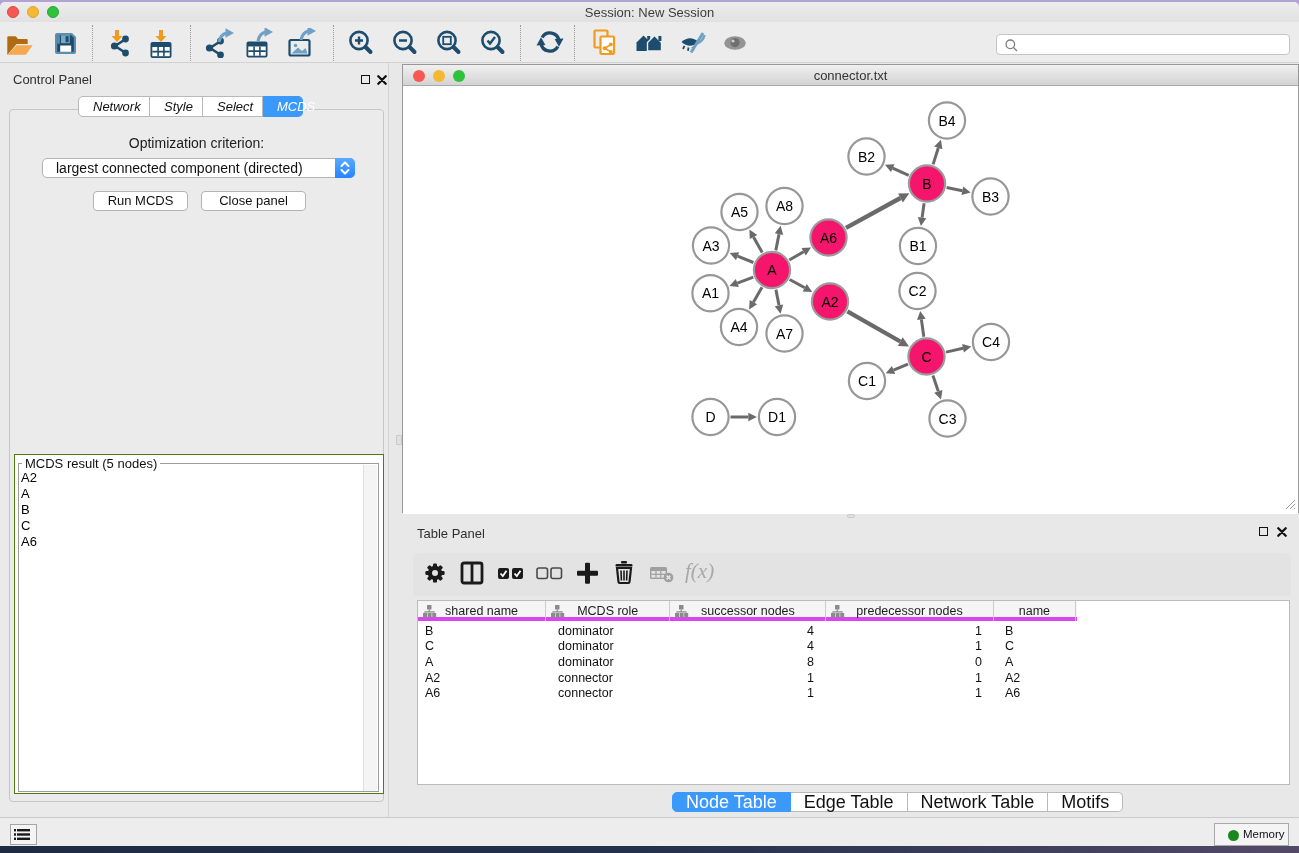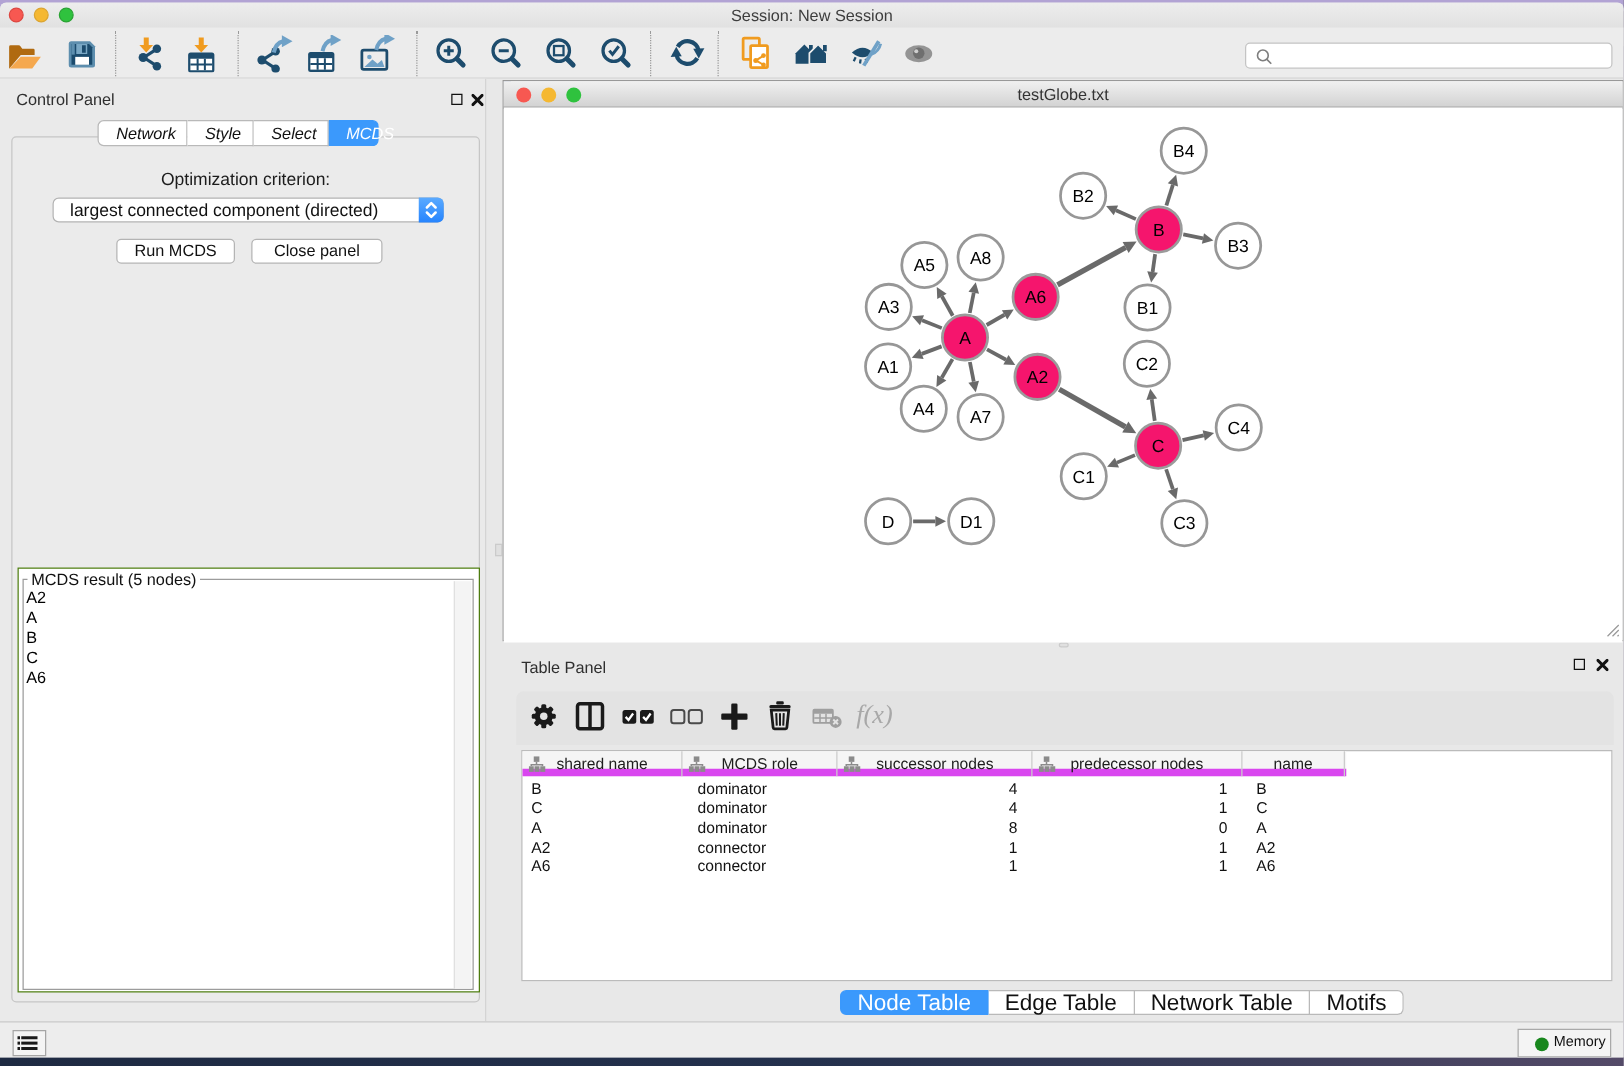--- a/index.html
+++ b/index.html
@@ -45,21 +45,21 @@
   #nettb .t-yel { left:30px; background:#f5b832; top:5px; }
   #nettb .t-grn { left:50px; background:#2fc23e; top:5px; }
   #nettb .ttext { width:100%; text-align:center; top:3px; font-size:13px; color:#333; }
   #netcanvas { left:0; top:22px; width:895px; height:427px; background:#fff; }
 
   
   #tpanel { left:390px; top:457px; width:909px; height:297px; }
   #tpanel .hdr { left:27px; top:6px; font-size:13px; color:#2f2f2f; }
   #ttoolbar { left:23px; top:33px; width:878px; height:43px; background:#e3e3e3; border-radius:6px 6px 0 0; }
   #ttable { left:27px; top:80px; width:873px; height:185px; background:#fff; border:1px solid #bbb; }
-  #thead { left:0; top:0; width:659px; height:20px; background:#f5f5f5; border-bottom:6px solid #d946ef; font-size:12.5px; color:#1d1d1d; }
+  #thead { left:0; top:0; width:659px; height:20px; background:#f5f5f5; border-bottom:4px solid #d946ef; font-size:12.5px; color:#1d1d1d; }
   .hcell { top:0; height:20px; line-height:20px; text-align:center; border-right:1px solid #ccc; }
   .trow { font-size:12.5px; color:#111; height:16px; line-height:16px; }
   #btabs { left:282px; top:272px; height:20px; display:flex; font-size:18px; }
   .btab { height:20px; line-height:19px; padding:0 13px; background:#fff; border:1px solid #b9b9b9; border-left:none; color:#111; }
   .btab.first { border-left:1px solid #b9b9b9; border-radius:5px 0 0 5px; background:#3b99fc; color:#fff; border-color:#3b99fc; }
   .btab.last { border-radius:0 5px 5px 0; }
 
   
   #statusbar { left:0; top:815px; width:1299px; height:29px; background:#ededed; border-top:1px solid #c9c9c9; }
   #listbtn { left:10px; top:6px; width:27px; height:21px; background:#f4f4f4; border:1px solid #a5a5a5; }
@@ -238,21 +238,21 @@
       </div>
     </div>
     <div class="abs" id="netwin">
       <svg class="abs" style="left:0;top:0" width="6" height="6" viewBox="0 0 6 6">
           <path d="M0 0 L6 0 L0 6 Z" fill="#7c8fb1"></path>
         </svg>
         <div class="abs" id="nettb">
         <div class="abs tl t-red"></div>
           <div class="abs tl t-yel"></div>
           <div class="abs tl t-grn"></div>
-        <div class="abs ttext">testGlobe.txt</div>
+        <div class="abs ttext">connector.txt</div>
       </div>
       <div class="abs" id="netcanvas">
           <svg width="895" height="427" viewBox="0 0 895 427" style="position:absolute;left:0;top:0">
 <line x1="350.3" y1="190.1" x2="334.4" y2="196.1" stroke="#6a6a6a" stroke-width="3.0"></line>
 <polygon points="326.4,199.1 332.8,192 335.9,200.1" fill="#6a6a6a"></polygon>
 <line x1="350.4" y1="175.5" x2="334.6" y2="169.2" stroke="#6a6a6a" stroke-width="3.0"></line>
 <polygon points="326.7,166 336.2,165.2 333,173.2" fill="#6a6a6a"></polygon>
 <line x1="359" y1="200.3" x2="350.4" y2="215.2" stroke="#6a6a6a" stroke-width="3.0"></line>
 <polygon points="346.1,222.5 346.7,213 354.1,217.3" fill="#6a6a6a"></polygon>
 <line x1="359.2" y1="165.6" x2="350.5" y2="150" stroke="#6a6a6a" stroke-width="3.0"></line>

